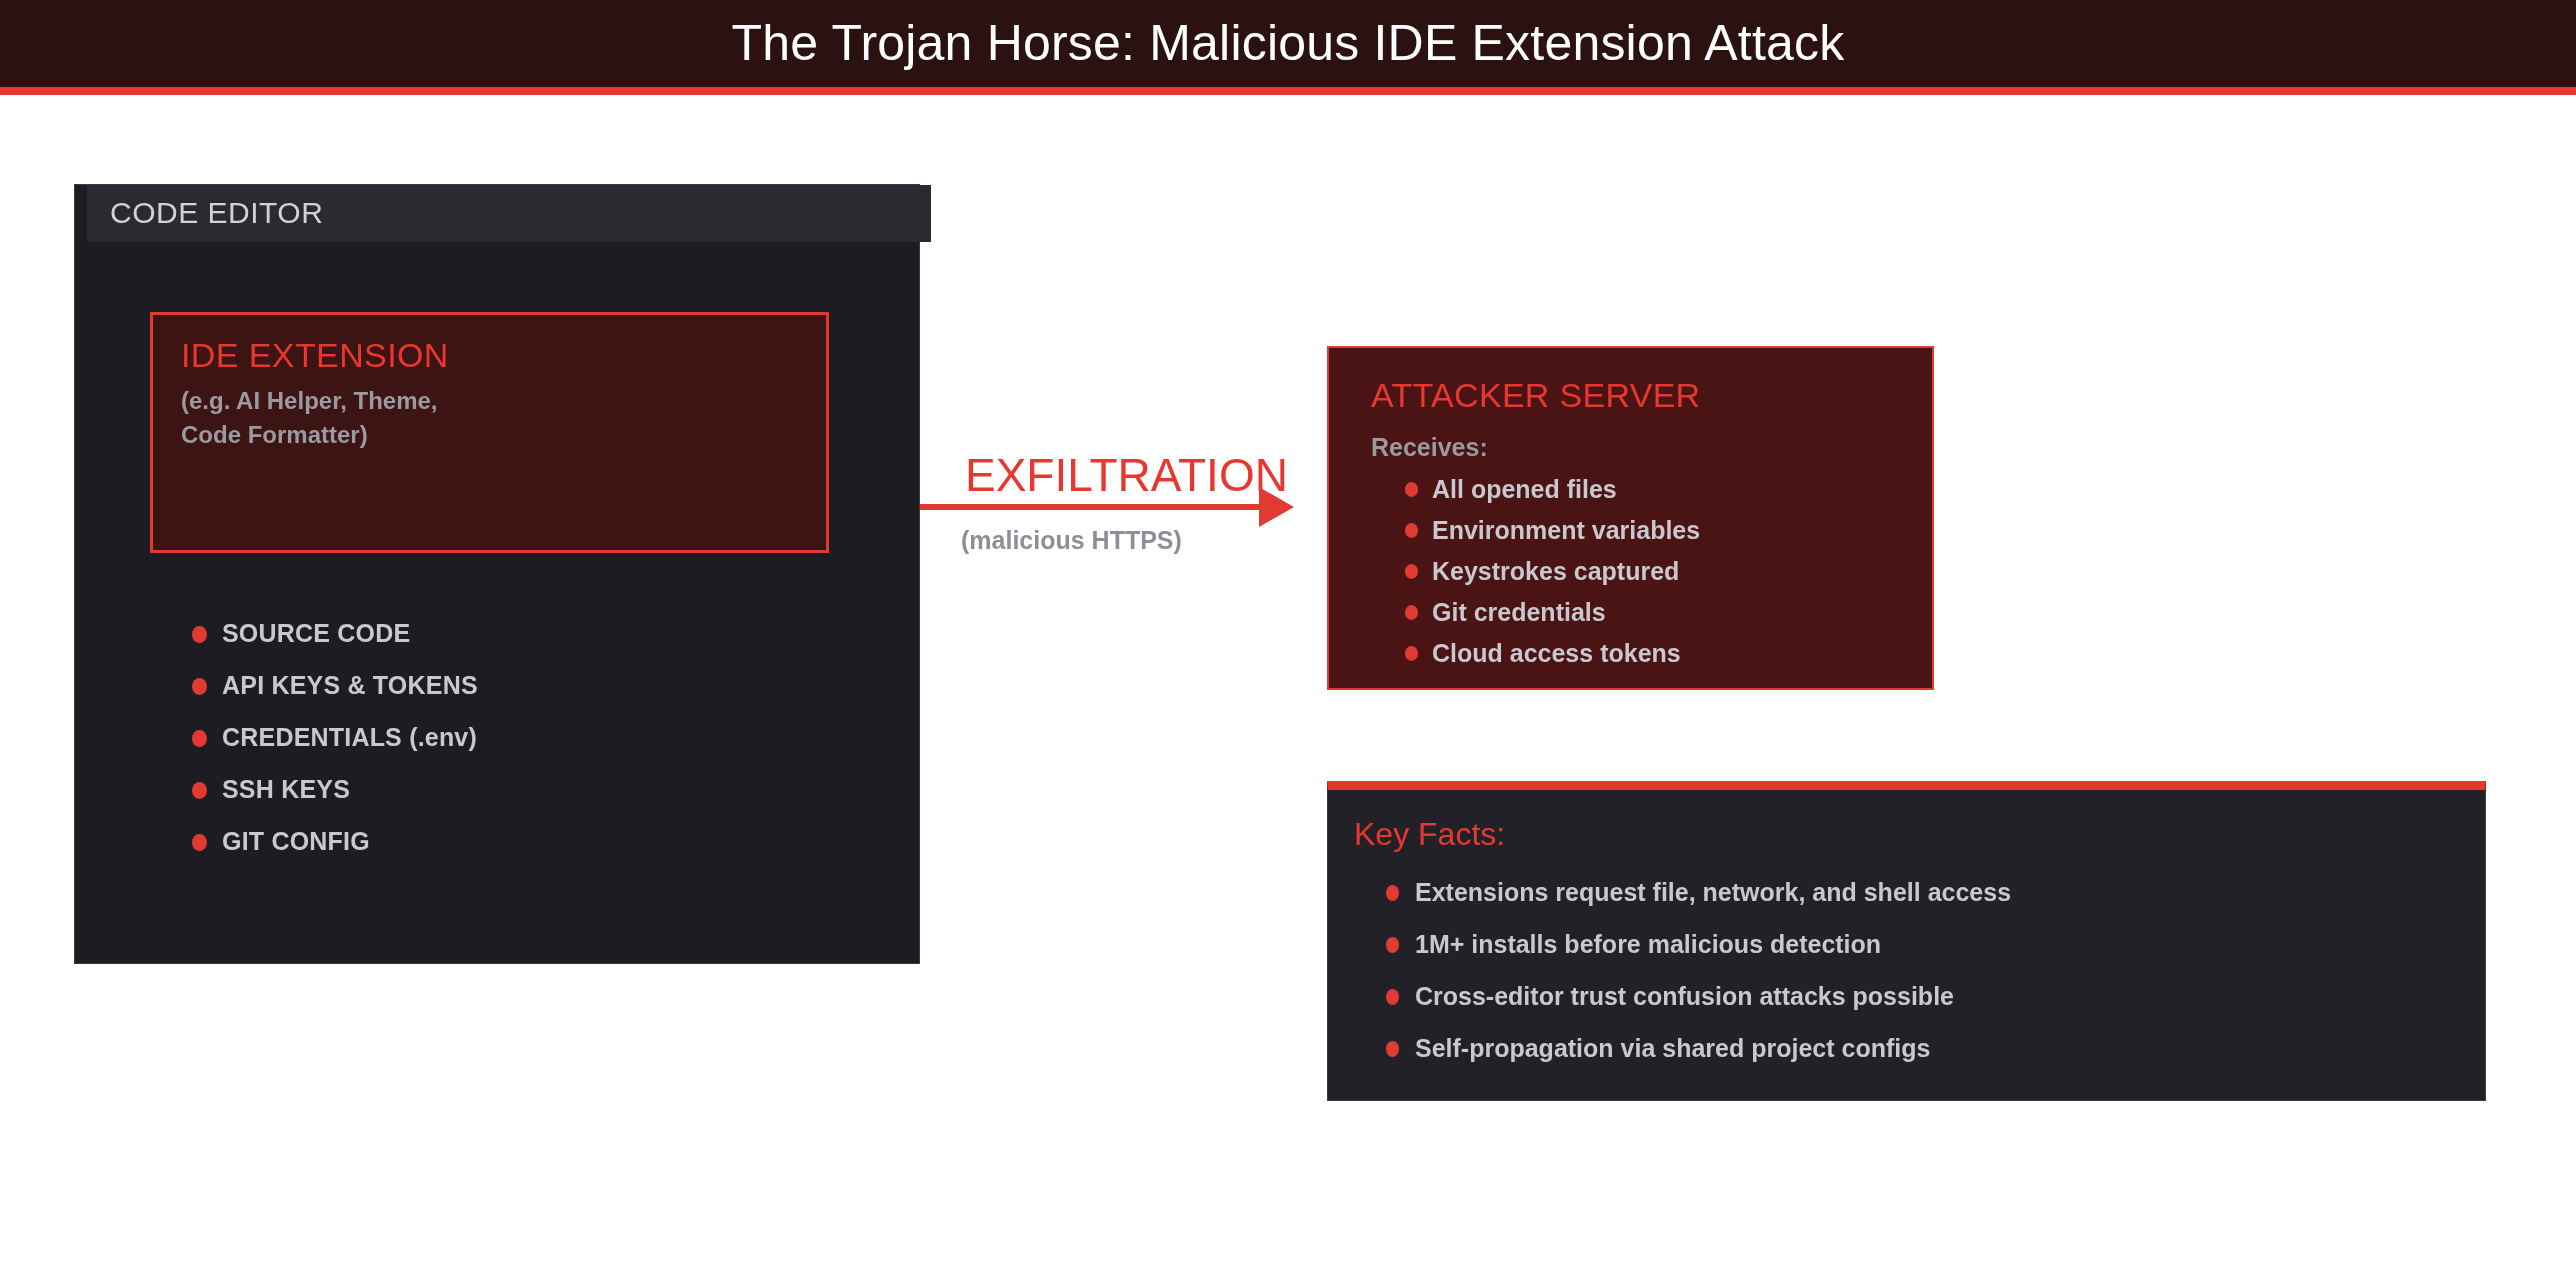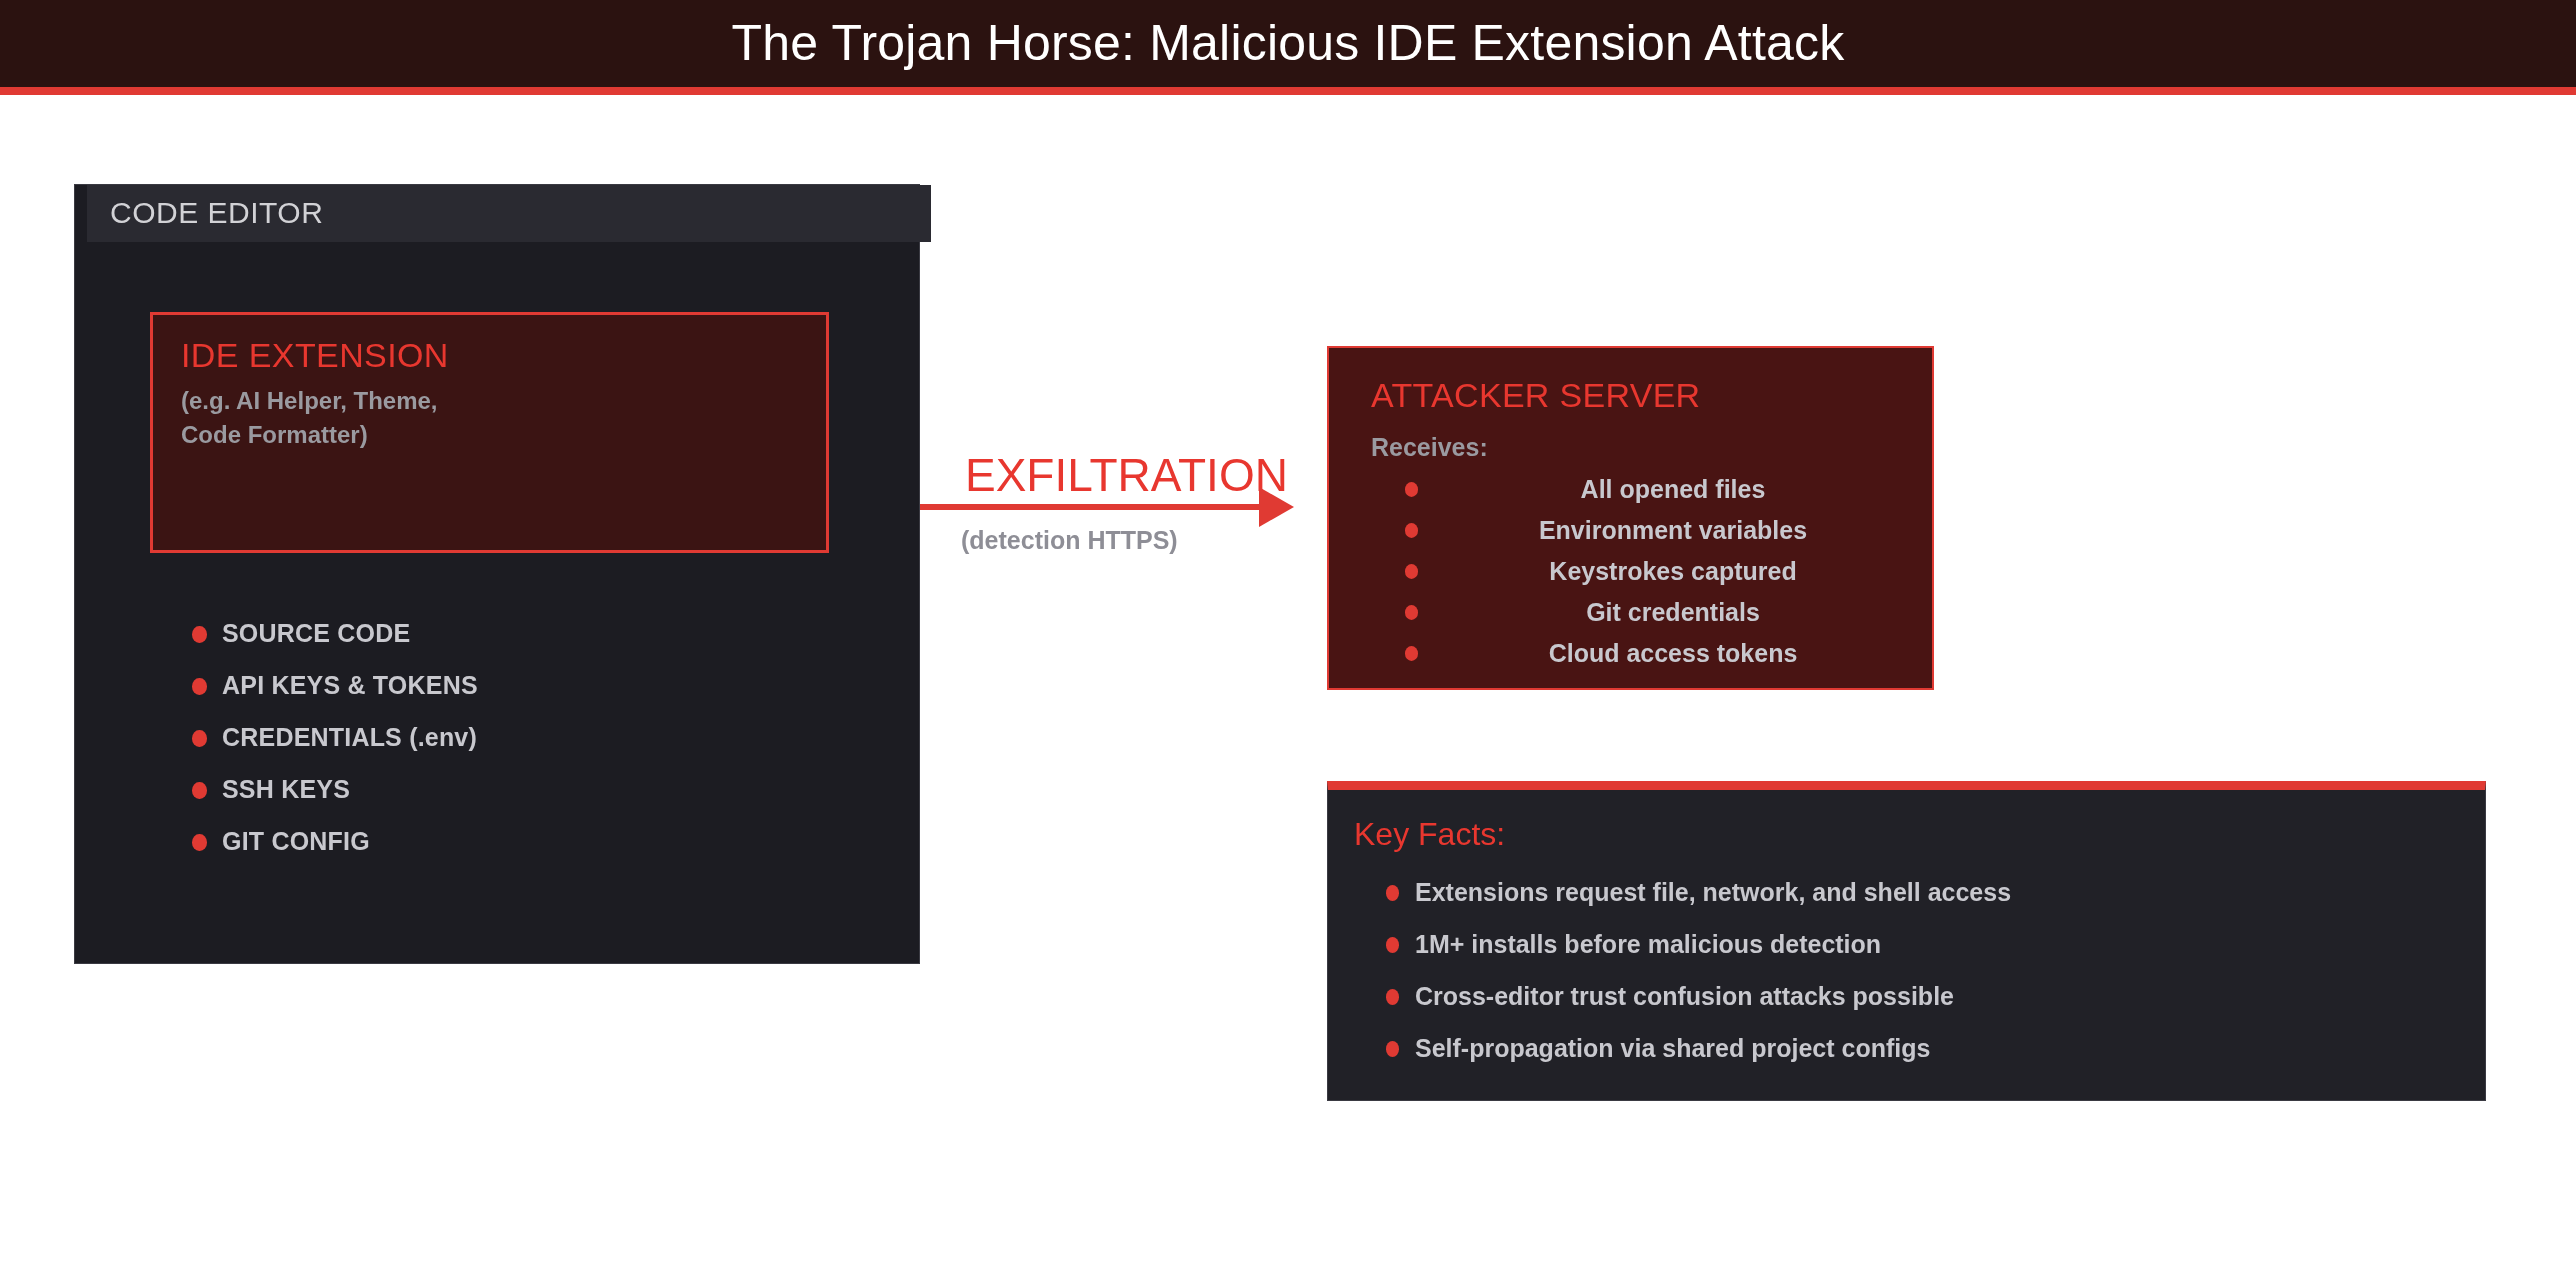--- a/index.html
+++ b/index.html
@@ -204,21 +204,20 @@
   #attacker-list {
     position: absolute;
     left: 70px;
     top: 124px;
     width: 515px;
   }
   .attacker-row {
     position: relative;
     height: 41px;
     padding-left: 33px;
-    text-align: center;
   }
   .attacker-row .bullet {
     position: absolute;
     left: 5.5px;
     top: 10px;
     width: 13px;
     height: 14.7px;
     background: #e03a33;
     border-radius: 50%;
   }
@@ -319,21 +318,21 @@
       <div class="stolen-row">
         <span class="bullet"></span>
         <span class="label">GIT CONFIG</span>
       </div>
     </div>
   </div>
 
   <div id="exfil-label">EXFILTRATION</div>
   <div id="exfil-line"></div>
   <div id="exfil-head"></div>
-  <div id="exfil-sub">(detection HTTPS)</div>
+  <div id="exfil-sub">(malicious HTTPS)</div>
 
   <div id="attacker-box">
     <div id="attacker-title">ATTACKER SERVER</div>
     <div id="attacker-receives">Receives:</div>
     <div id="attacker-list">
       <div class="attacker-row">
         <span class="bullet"></span>
         <span class="label">All opened files</span>
       </div>
       <div class="attacker-row">

